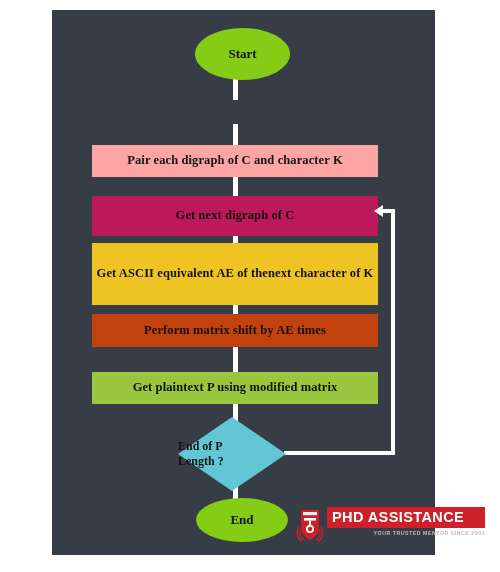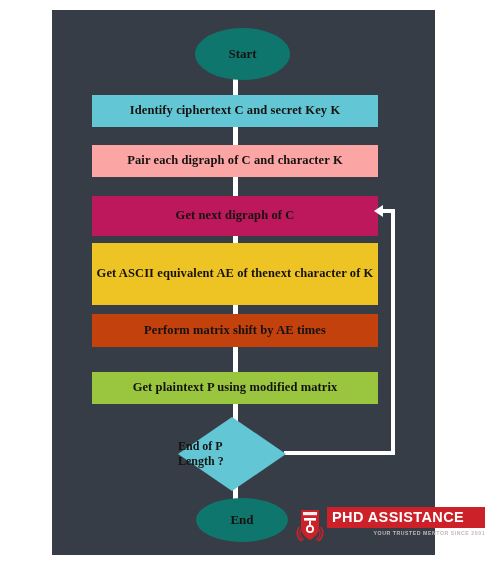--- a/index.html
+++ b/index.html
@@ -55,21 +55,21 @@
     font-size: 12.5px;
     line-height: 1.22;
     letter-spacing: .1px;
     z-index: 3;
   }
 
   
   .ellipse {
     position: absolute;
     border-radius: 50%;
-    background: #0f766e;
+    background: #84cc16;
     display: flex;
     align-items: center;
     justify-content: center;
     color: #15120f;
     font-weight: bold;
     font-size: 13px;
     z-index: 4;
   }
 
   
@@ -177,23 +177,20 @@
   <div class="spine" style="top:225px; height:22px;"></div>
   <div class="spine" style="top:302px; height:16px;"></div>
   <div class="spine" style="top:346px; height:30px;"></div>
   <div class="spine" style="top:401px; height:22px;"></div>
   <div class="spine" style="top:486px; height:22px;"></div>
 
   <div class="ellipse" id="node-start" style="left:195px; top:28px; width:95px; height:52px;">
     <span>Start</span>
   </div>
 
-  <div class="box" id="node-identify" style="top:95px; height:32px; background:#63c6d4;">
-    <span>Identify ciphertext C and secret Key K</span>
-  </div>
 
   <div class="box" id="node-pair" style="top:145px; height:32px; background:#fca5a5;">
     <span>Pair each digraph of C and character K</span>
   </div>
 
   <div class="box" id="node-nextdigraph" style="top:196px; height:40px; background:#be185d;">
     <span>Get next digraph of C</span>
   </div>
 
   <div class="box" id="node-ascii" style="top:243px; height:62px; background:#eec425; flex-direction:row;">

